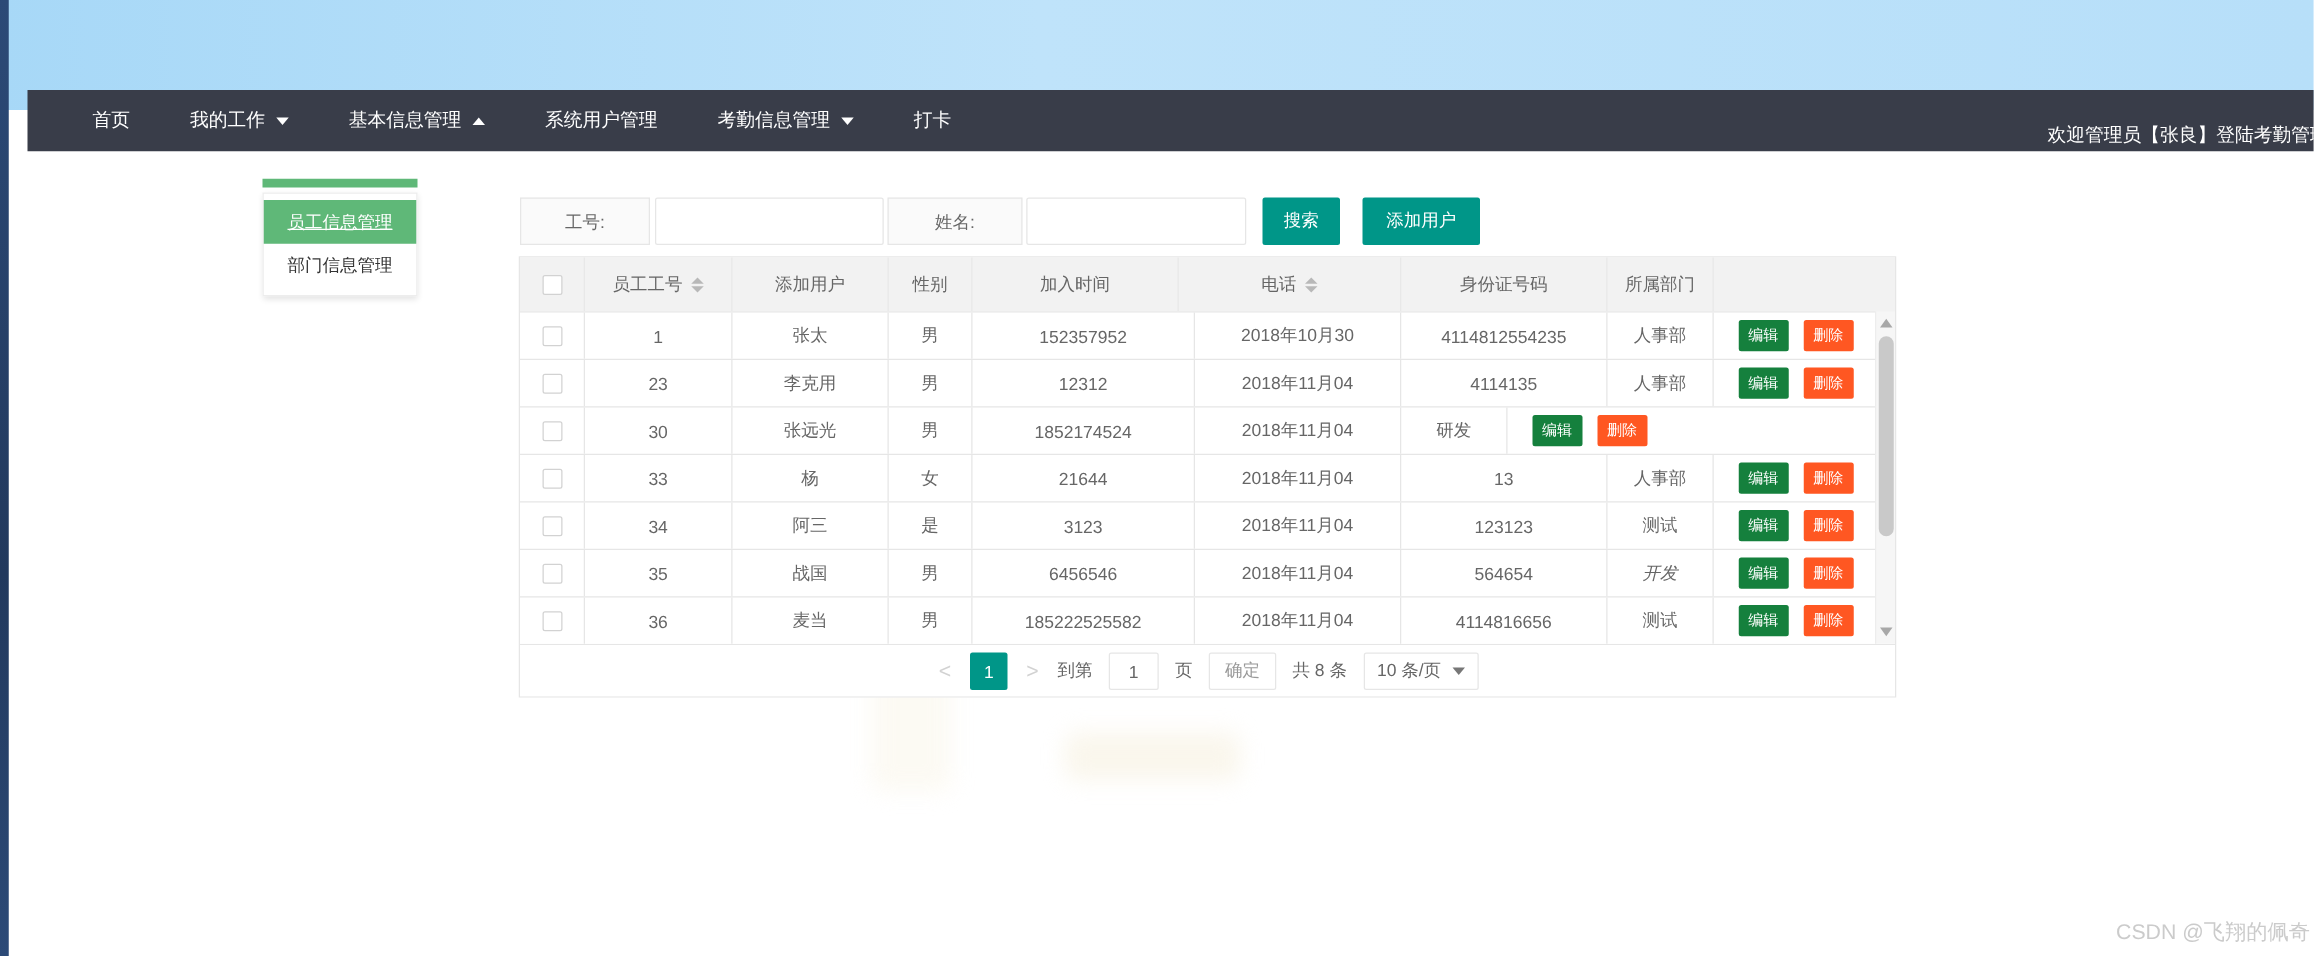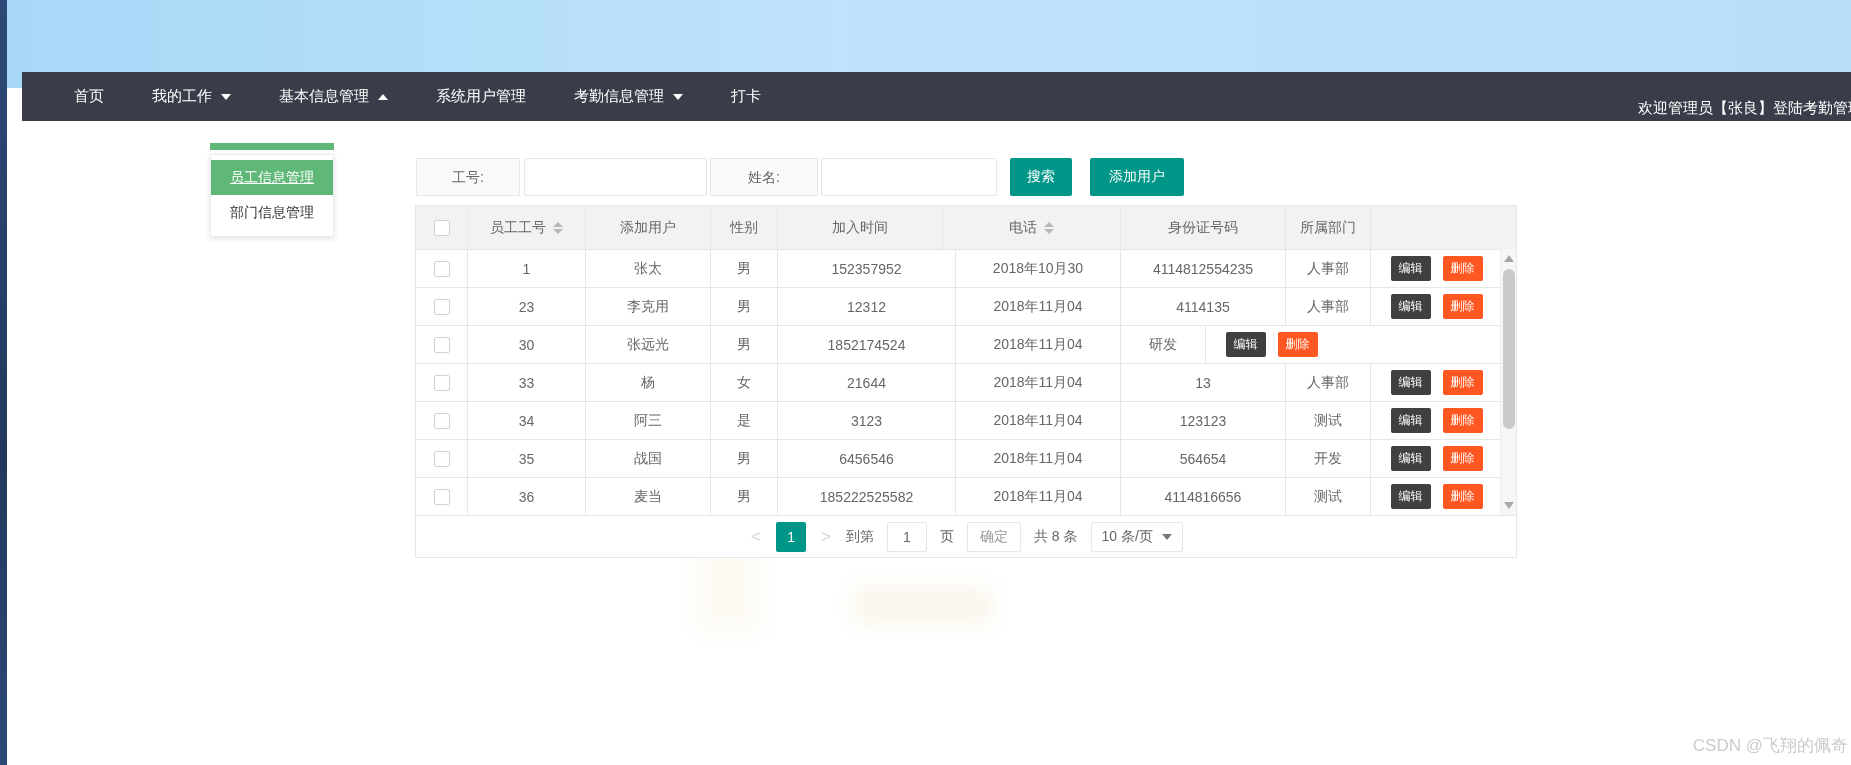--- a/index.html
+++ b/index.html
@@ -97,21 +97,21 @@
     display:inline-block;
   }
   .sort { display:inline-flex; flex-direction:column; margin-left:7px; row-gap:2px; }
   .sort b { display:block; width:0; height:0; border-left:5px solid transparent; border-right:5px solid transparent; }
   .sort .up { border-bottom:5px solid #b8b8b8; }
   .sort .dn { border-top:5px solid #b8b8b8; }
   .act-btn {
     height:25px; padding:0 8px; border:none; border-radius:2px; color:#fff;
     font-size:12px; cursor:pointer; font-family:inherit;
   }
-  .act-edit { background:#404040; margin-right:12px; }
+  .act-edit { background:#15803d; margin-right:12px; }
   .act-del  { background:#FF5722; }
   
   .vscroll {
     position:absolute; top:0; right:0; width:16px; height:266px;
     background:#f6f6f6; border-left:1px solid #ededed;
   }
   .vs-arrow { position:absolute; left:3px; width:0; height:0;
     border-left:5px solid transparent; border-right:5px solid transparent; }
   .vs-up   { top:6px; border-bottom:7px solid #a8a8a8; }
   .vs-down { bottom:6px; border-top:7px solid #a8a8a8; }
@@ -325,21 +325,21 @@
       <div class="tr">
         <div class="td" style="width: 52px;">
           <span class="cbx"></span>
         </div>
         <div class="td" style="width: 118px;">35</div>
         <div class="td" style="width: 125px;">战国</div>
         <div class="td" style="width: 67px;">男</div>
         <div class="td" style="width: 178px;">6456546</div>
         <div class="td" style="width: 165px;">2018年11月04</div>
         <div class="td" style="width: 165px;">564654</div>
-        <div class="td" style="width: 85px;">开发</div>
+        <div class="td" style="width: 85px; font-style: italic;">开发</div>
         <div class="td" style="width: 131px;">
           <button class="act-btn act-edit">编辑</button>
           <button class="act-btn act-del">删除</button>
         </div>
       </div>
       <div class="tr">
         <div class="td" style="width: 52px;">
           <span class="cbx"></span>
         </div>
         <div class="td" style="width: 118px;">36</div>

